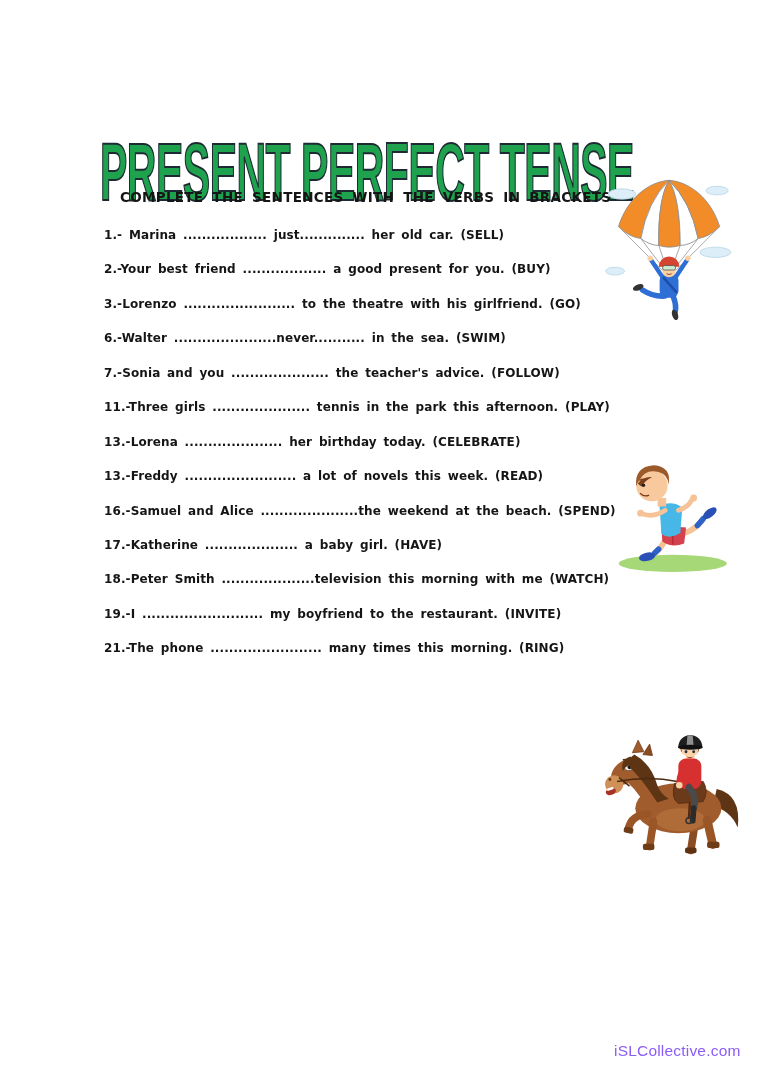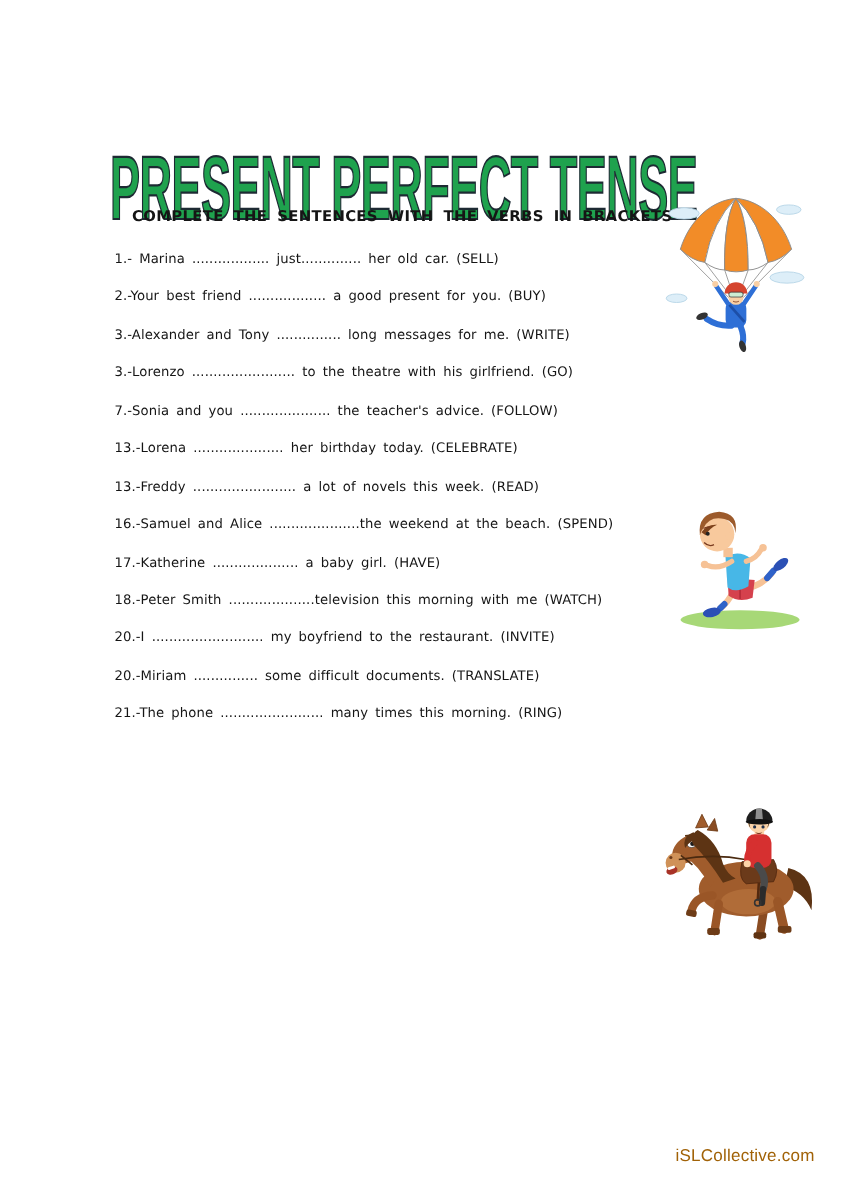--- a/index.html
+++ b/index.html
@@ -19,55 +19,55 @@
   .subtitle{
     position:absolute;left:120px;top:189px;
     font-size:13.5px;font-weight:bold;color:#151515;
     letter-spacing:0.3px;word-spacing:4px;white-space:pre;
   }
   .sentences{
     position:absolute;left:104px;top:218px;width:500px;
   }
   .sentence{
     height:34.45px;line-height:34.45px;
-    font-size:12px;font-weight:normal;color:#151515;
+    font-size:12px;font-weight:bold;color:#151515;
     letter-spacing:0.1px;word-spacing:2.5px;white-space:pre;
   }
   .fig{position:absolute;}
   .fig-parachutist{left:597px;top:170px;width:145px;height:150px;}
   .fig-runner{left:614px;top:452px;width:128px;height:128px;}
   .fig-horse{left:596px;top:716px;width:158px;height:150px;}
   .watermark{
     position:absolute;left:614px;top:1042px;
     font-family:"Liberation Sans",sans-serif;
-    font-size:15.5px;color:#a16207;letter-spacing:0.2px;
+    font-size:15.5px;color:#8b5cf6;letter-spacing:0.2px;
   }
 </style>
 </head>
 <body>
 
 <div class="page">
 
   <h1 class="title">PRESENT PERFECT TENSE</h1>
 
   <div class="subtitle">COMPLETE THE SENTENCES WITH THE VERBS IN BRACKETS</div>
 
   <div class="sentences">
     <div class="sentence">1.- Marina .................. just.............. her old car. (SELL)</div>
     <div class="sentence">2.-Your best friend .................. a good present for you. (BUY)</div>
-    <div class="sentence">3.-Alexander and Tony ............... long messages for me. (WRITE)</div>
     <div class="sentence">3.-Lorenzo ........................ to the theatre with his girlfriend. (GO)</div>
+    <div class="sentence">6.-Walter ......................never........... in the sea. (SWIM)</div>
     <div class="sentence">7.-Sonia and you ..................... the teacher's advice. (FOLLOW)</div>
+    <div class="sentence">11.-Three girls ..................... tennis in the park this afternoon. (PLAY)</div>
     <div class="sentence">13.-Lorena ..................... her birthday today. (CELEBRATE)</div>
     <div class="sentence">13.-Freddy ........................ a lot of novels this week. (READ)</div>
     <div class="sentence">16.-Samuel and Alice .....................the weekend at the beach. (SPEND)</div>
     <div class="sentence">17.-Katherine .................... a baby girl. (HAVE)</div>
     <div class="sentence">18.-Peter Smith ....................television this morning with me (WATCH)</div>
-    <div class="sentence">20.-I .......................... my boyfriend to the restaurant. (INVITE)</div>
-    <div class="sentence">20.-Miriam ............... some difficult documents. (TRANSLATE)</div>
+    <div class="sentence">19.-I .......................... my boyfriend to the restaurant. (INVITE)</div>
     <div class="sentence">21.-The phone ........................ many times this morning. (RING)</div>
   </div>
 
   <svg class="fig fig-parachutist" viewBox="0 0 155 175" aria-hidden="true">
     <g fill="#ddeef8" stroke="#b9d7e8" stroke-width="1">
       <ellipse cx="22" cy="28" rx="16" ry="6"></ellipse>
       <ellipse cx="133" cy="24" rx="13" ry="5"></ellipse>
       <ellipse cx="131" cy="96" rx="18" ry="6"></ellipse>
       <ellipse cx="14" cy="118" rx="11" ry="4.5"></ellipse>
     </g>

